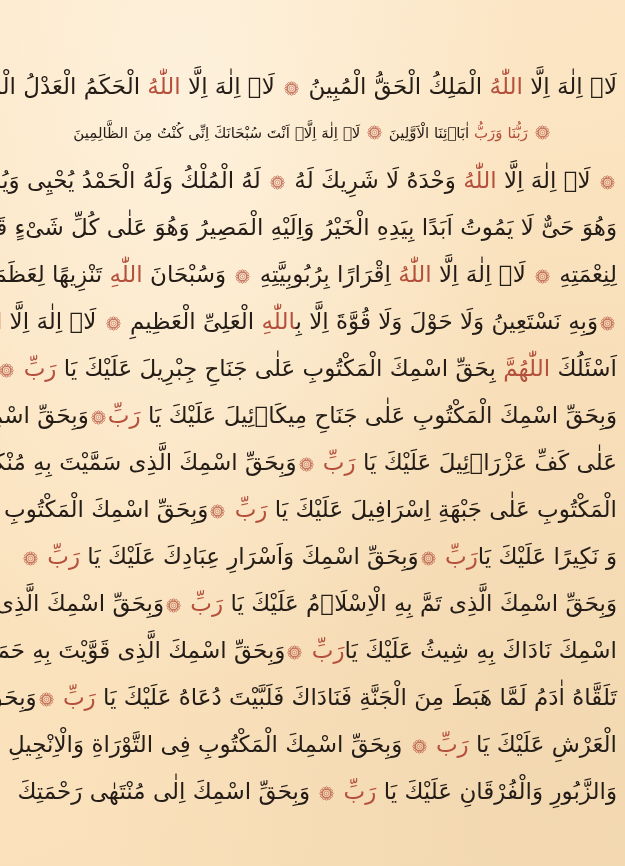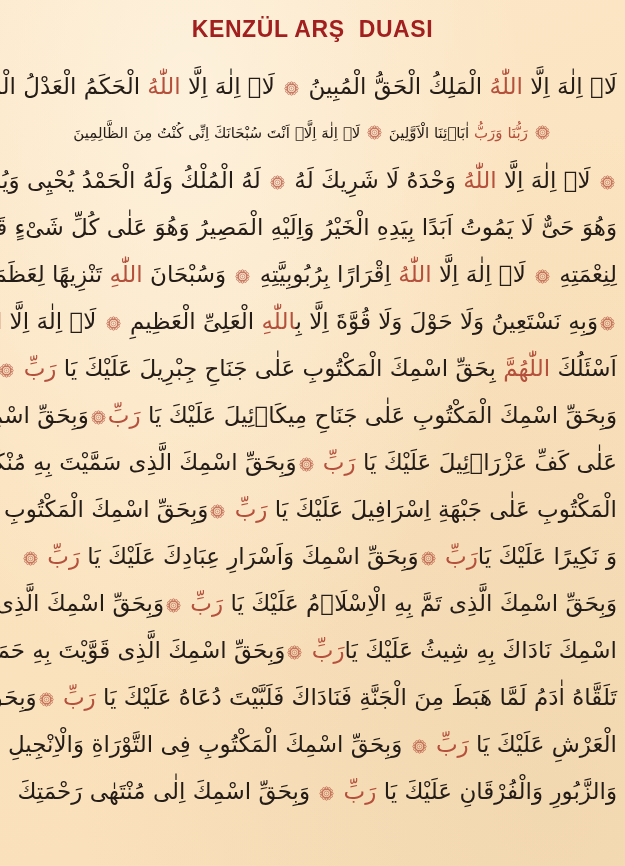--- a/index.html
+++ b/index.html
@@ -95,23 +95,20 @@
   .t1  { letter-spacing: .6px; }
   .t2  { letter-spacing: .9px; text-align: right; }
 </style>
 </head>
 <body>
 
 <div id="page">
 
   <div id="paper-texture"></div>
 
-  <div id="title-area">
-    <h1 id="doc-title">KENZÜL ARŞ  DUASI</h1>
-  </div>
 
   <div id="body-area">
 
   <div class="aline t1"><span class="seg">لَاۤ اِلٰهَ اِلَّا </span><span class="seg red">اللّٰهُ</span><span class="seg"> الْمَلِكُ الْحَقُّ الْمُبِينُ </span><span class="rosette"><svg viewBox="0 0 20 20">
             <circle cx="17.40" cy="10.00" r="1.5" fill="none" stroke="#b4503c" stroke-width="0.85"></circle>
             <circle cx="16.41" cy="13.70" r="1.5" fill="none" stroke="#b4503c" stroke-width="0.85"></circle>
             <circle cx="13.70" cy="16.41" r="1.5" fill="none" stroke="#b4503c" stroke-width="0.85"></circle>
             <circle cx="10.00" cy="17.40" r="1.5" fill="none" stroke="#b4503c" stroke-width="0.85"></circle>
             <circle cx="6.30" cy="16.41" r="1.5" fill="none" stroke="#b4503c" stroke-width="0.85"></circle>
             <circle cx="3.59" cy="13.70" r="1.5" fill="none" stroke="#b4503c" stroke-width="0.85"></circle>

